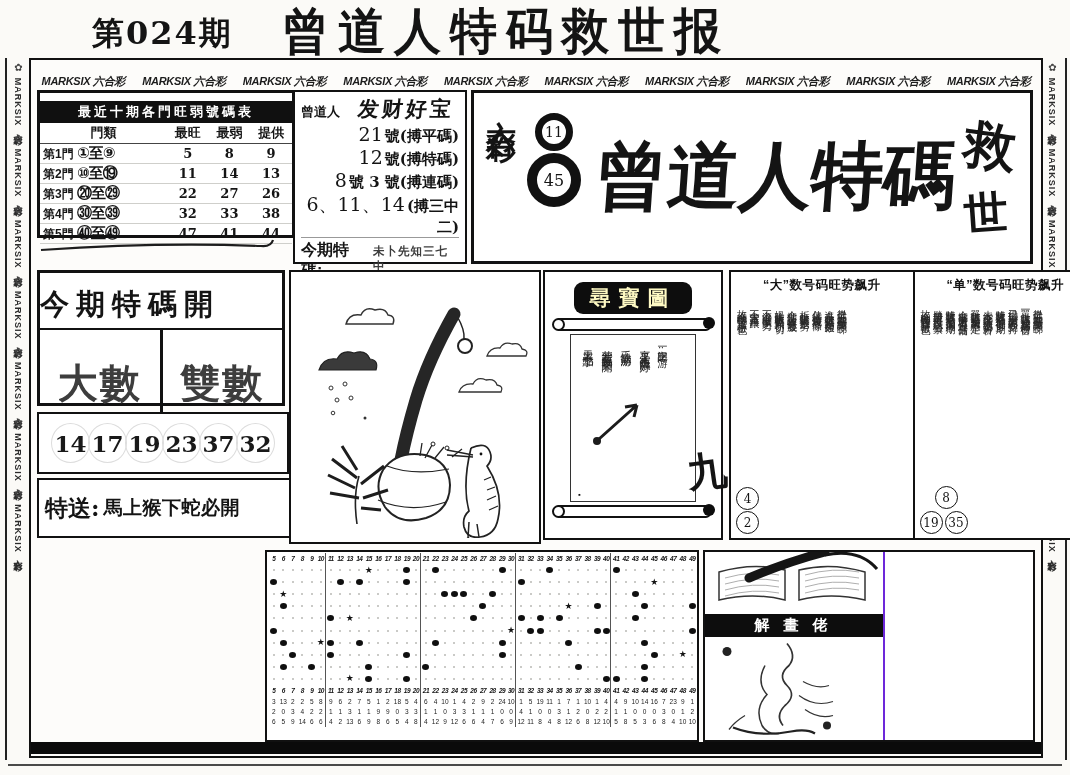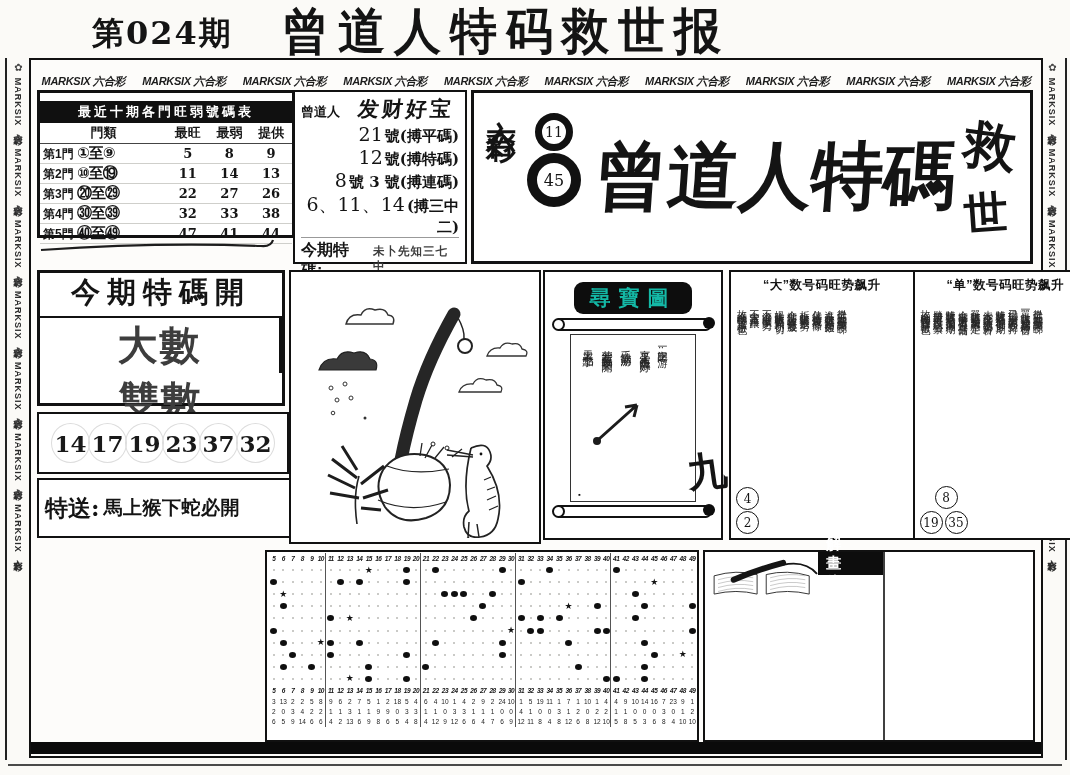--- a/index.html
+++ b/index.html
@@ -66,44 +66,44 @@
   .ball.bottom{width:34px;height:34px;border:10px solid #111;left:6px;top:56px;font-size:16px;}
   .callig{flex:1;font:900 72px var(--serif);letter-spacing:0px;white-space:nowrap;
           transform:skewX(-4deg) scaleY(1.02);text-align:center;}
   .tail{display:flex;flex-direction:column;margin-right:14px;line-height:1;}
   .tail .t1{font:900 52px var(--serif);transform:rotate(8deg);}
   .tail .t2{font:900 44px var(--serif);transform:rotate(-4deg);margin-top:2px;}
 
   
   .openBox{left:6px;top:210px;width:248px;height:136px;border:3px solid #111;background:#fff;
            box-sizing:border-box;}
-  .openBox .o-head{font:700 29px var(--serif);letter-spacing:7px;text-align:center;
-                   border-bottom:2px solid #111;padding:0 0 3px;}
-  .o-cells{display:flex;height:107px;flex-direction:column;}
+  .openBox .o-head{font:700 29px var(--serif);letter-spacing:7px;
+                   border-bottom:2px solid #111;padding:12px 0 3px;}
+  .o-cells{display:flex;height:107px;}
   .o-cell{flex:1;display:flex;align-items:center;justify-content:center;
           font:900 40px var(--serif);color:#3d3d3d;letter-spacing:2px;}
   .o-cell.first{border-right:3px solid #111;}
   .numbersBox{left:6px;top:352px;width:248px;height:58px;border:2px solid #111;background:#fff;
               display:flex;align-items:center;justify-content:center;}
   .num-circle{width:37px;height:38px;border:1.5px solid #ddd;border-radius:50%;margin:0 -1px;
               display:flex;align-items:center;justify-content:center;
               font:700 23px var(--serif);color:#191919;}
   .giftBox{left:6px;top:418px;width:256px;height:60px;border:2px solid #111;background:#fff;
            display:flex;align-items:center;padding:0 6px;box-sizing:border-box;gap:4px;}
   .g-label{font:900 23px var(--serif);}
   .g-text{font:700 19px var(--sans);letter-spacing:0.5px;}
 
   
   .pictureBox{left:258px;top:210px;width:248px;height:270px;border:2px solid #111;background:#fff;}
 
   
   .scrollBox{left:512px;top:210px;width:180px;height:270px;border:2px solid #111;background:#fff;
              box-sizing:border-box;}
   .plaque{width:118px;height:32px;background:#0d0d0d;border-radius:9px;margin:10px auto 4px;
-          color:#14b8a6;font:700 21px var(--serif);letter-spacing:8px;display:flex;
+          color:#fef9c3;font:700 21px var(--serif);letter-spacing:8px;display:flex;
           align-items:center;justify-content:center;}
   .roller{position:relative;width:152px;height:9px;border:2px solid #111;border-radius:5px;
           margin:3px auto;background:#fff;}
   .roller .capL{position:absolute;left:-5px;top:-2px;width:9px;height:9px;border:2px solid #111;
                 border-radius:50%;background:#fff;}
   .roller .capR{position:absolute;right:-6px;top:-3px;width:12px;height:12px;border-radius:50%;
                 background:#0d0d0d;}
   .scroll-body{position:relative;width:126px;height:168px;border:1.5px solid #333;margin:2px auto;
                padding:6px 4px 4px;box-sizing:border-box;}
   .verse{writing-mode:vertical-rl;height:100%;font:400 11px var(--serif);
@@ -136,21 +136,21 @@
   .gcell.sep{border-right:1px solid #555;}
   .ghead{font:700 italic 6.5px var(--sans);height:11px;letter-spacing:-0.5px;}
   .gmark{height:12.1px;font-size:9px;line-height:9px;}
   .gmark .mdot{width:2px;height:2px;border-radius:50%;background:#b9b9b4;}
   .gmark .bdot{width:7px;height:6px;border-radius:50%;background:#0f0f0f;}
   .gcount{font:400 6.5px var(--sans);height:10.3px;color:#222;}
 
   
   .interpBox{left:672px;top:490px;width:332px;height:192px;border:2px solid #111;background:#fff;
              display:flex;box-sizing:border-box;}
-  .interp-left{width:178px;border-right:2px solid #404040;display:flex;}
+  .interp-left{width:178px;border-right:2px solid #6d28d9;display:flex;flex-direction:column;}
   .interp-bar{height:23px;background:#0d0d0d;color:#fff;display:flex;align-items:center;
               justify-content:center;font:700 15px var(--serif);letter-spacing:14px;
               padding-left:8px;}
   .interp-right{flex:1;background:#fff;}
 
   .bottomBar{left:0;top:682px;width:100%;height:12px;background:#0b0b0b;position:absolute;}
   .groundLine{left:8px;top:764px;width:1054px;height:2px;background:#4a4a4a;}
 </style>
 </head>
 <body>

